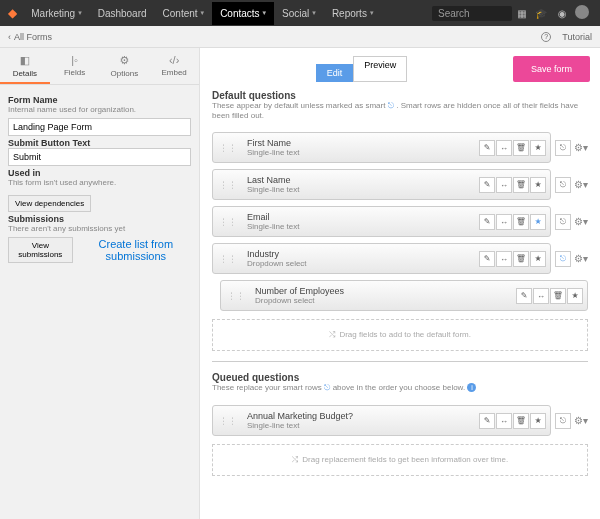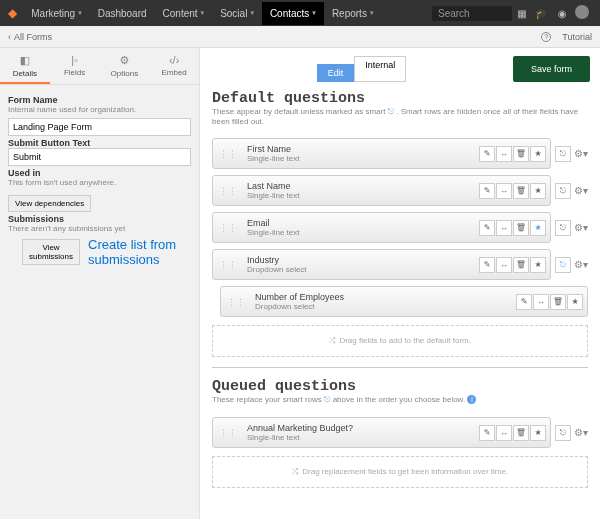--- a/index.html
+++ b/index.html
@@ -24,30 +24,30 @@
 .sidebar { width: 200px; background: #f1f1f1; border-right: 1px solid #e0e0e0; padding: 0; }
 .tabs { display: flex; border-bottom: 1px solid #ddd; }
 .tab { flex: 1; text-align: center; padding: 6px 2px 4px; font-size: 8px; color: #666; cursor: pointer; }
 .tab .ticon { font-size: 11px; color: #888; display: block; margin-bottom: 2px; }
 .tab.active { border-bottom: 2px solid #ff7a3a; color: #333; }
 .side-content { padding: 8px; }
 .side-label { font-size: 9px; font-weight: bold; color: #333; margin-top: 2px; }
 .side-help { font-size: 8px; color: #888; margin-bottom: 4px; }
 .side-input { width: 100%; border: 1px solid #ccc; padding: 3px 4px; font-size: 9px; background: #fff; }
 .side-btn { border: 1px solid #ccc; background: #eee; padding: 3px 6px; font-size: 8px; margin-top: 4px; cursor: pointer; }
-.side-link { color: #0073d6; font-size: 13px; cursor: pointer; }
+.side-link { color: #0073d6; font-size: 11px; cursor: pointer; text-align: center; }
 
 .main { flex: 1; background: #fff; overflow-y: auto; }
 .main-head { display: flex; justify-content: space-between; padding: 8px 10px; }
 .btn-group { display: flex; }
 .btn-tab { border: 1px solid #ccc; padding: 3px 10px; font-size: 9px; background: #fff; cursor: pointer; }
 .btn-tab.active { background: #5a9ce8; color: #fff; border-color: #5a9ce8; margin-top: 8px; }
-.btn-save { background: #14532d; color: #fff; border: none; padding: 4px 18px; font-size: 9px; border-radius: 2px; cursor: pointer; }
-
-.section-title { font-size: 15px; font-weight: bold; color: #444; padding: 0 12px; font-family: Liberation Mono, monospace; }
+.btn-save { background: #ec4899; color: #fff; border: none; padding: 4px 18px; font-size: 9px; border-radius: 2px; cursor: pointer; }
+
+.section-title { font-size: 10px; font-weight: bold; color: #444; padding: 0 12px; }
 .section-desc { font-size: 8px; color: #888; padding: 0 12px 6px; }
 .smart-icon { color: #5a9ce8; font-size: 8px; }
 .info-dot { width: 9px; height: 9px; border-radius: 50%; background: #5a9ce8; color: #fff; font-size: 7px; display: inline-flex; align-items: center; justify-content: center; }
 
 .field-row { margin: 6px 12px; }
 .field-card { background: linear-gradient(#fcfcfc, #e8e8e8); border: 1px solid #ccc; border-radius: 3px; display: flex; align-items: center; padding: 2px; position: relative; }
 .grip { color: #bbb; padding: 0 4px; cursor: grab; font-size: 9px; }
 .field-inner { flex: 1; padding: 3px 6px; }
 .field-name { font-size: 9px; font-weight: normal; color: #444; }
 .field-type { font-size: 8px; color: #888; }
@@ -70,26 +70,26 @@
   <span class="logo">◆</span>
   <div class="nav-item">
       <span>Marketing</span>
       <span class="caret">▾</span>
     </div>
   <div class="nav-item">Dashboard</div>
   <div class="nav-item">
       <span>Content</span>
       <span class="caret">▾</span>
     </div>
+  <div class="nav-item active">
+      <span>Contacts</span>
+      <span class="caret">▾</span>
+    </div>
   <div class="nav-item">
       <span>Social</span>
-      <span class="caret">▾</span>
-    </div>
-  <div class="nav-item active">
-      <span>Contacts</span>
       <span class="caret">▾</span>
     </div>
   <div class="nav-item">
       <span>Reports</span>
       <span class="caret">▾</span>
     </div>
   <div class="spacer"></div>
   <div class="search">Search</div>
   <div class="icon-btn">▦</div>
   <div class="icon-btn">🎓</div>
@@ -120,32 +120,32 @@
       <div class="side-help">Internal name used for organization.</div>
       <input class="side-input" value="Landing Page Form" style="">
       <div class="side-label">Submit Button Text</div>
       <input class="side-input" value="Submit" style="">
       <div class="side-label">Used in</div>
       <div class="side-help">This form isn't used anywhere.</div>
       <button class="side-btn">View dependencies</button>
       <div class="side-label">Submissions</div>
       <div class="side-help">There aren't any submissions yet</div>
       <div style="display:flex; gap:8px; align-items:center; margin-top:4px;">
-        <button class="side-btn" style="margin-top:0;margin-left:14px;">View submissions</button>
+        <button class="side-btn" style="margin-top:0;">View submissions</button>
         <span class="side-link">Create list from submissions</span>
       </div>
     </div>
   </div>
 
   <div class="main">
     <div class="main-head">
       <div></div>
       <div class="btn-group">
         <div class="btn-tab active">Edit</div>
-        <div class="btn-tab">Internal</div>
+        <div class="btn-tab">Preview</div>
       </div>
       <button class="btn-save">Save form</button>
     </div>
 
     <div class="section-title">Default questions</div>
     <div class="section-desc">
       <span>These appear by default unless marked as smart</span>
       <span class="smart-icon">⎋</span>
       <span>. Smart rows are hidden once all of their fields have been filled out.</span>
     </div>

